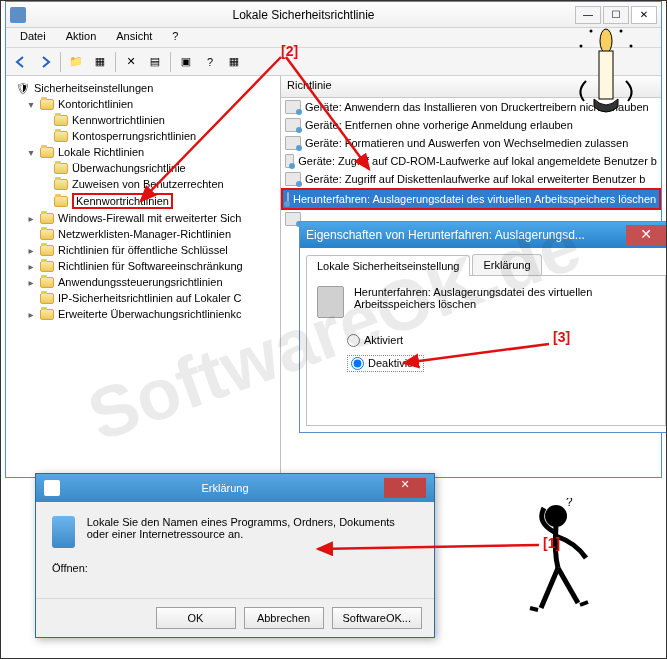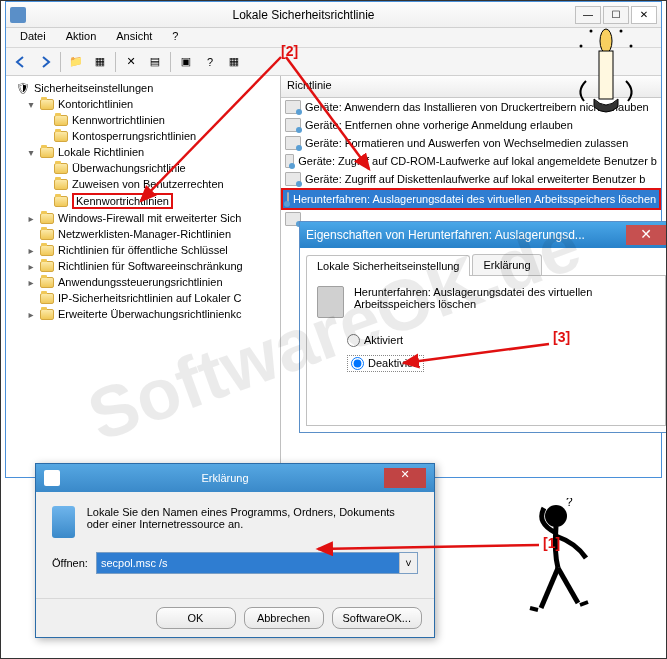--- a/index.html
+++ b/index.html
@@ -67,21 +67,21 @@
 .run-title span { flex: 1; text-align: center; }
 .run-close { width: 42px; height: 20px; background: #c14444; color: #fff; text-align: center; cursor: pointer; }
 .run-body { padding: 14px 16px 10px; }
 .run-desc-row { display: flex; gap: 12px; margin-bottom: 14px; }
 .run-big-icon { width: 32px; height: 32px; background: linear-gradient(#6fb5ec, #3a89c9); border-radius: 3px; }
 .run-input-row { display: flex; align-items: center; gap: 8px; margin-bottom: 14px; }
 .run-combo { flex: 1; display: flex; border: 1px solid #7a9ec4; background: #fff; height: 22px; }
 .run-combo input { flex: 1; border: none; padding: 2px 4px; background: #2f7dd1; color: #fff; font-size: 11px; outline: none; }
 .run-combo-arrow { width: 18px; background: #f0f0f0; border-left: 1px solid #c0c0c0; text-align: center; line-height: 20px; cursor: pointer; }
 .run-buttons { display: flex; justify-content: flex-end; gap: 8px; background: #f0f0f0; padding: 8px 12px; border-top: 1px solid #d8d8d8; }
-.btn { min-width: 80px; height: 22px; background: linear-gradient(#fdfdfd, #e8e8e8); border: 1px solid #a0a0a0; border-radius: 8px; cursor: pointer; font-size: 11px; padding: 0 10px; }
+.btn { min-width: 80px; height: 22px; background: linear-gradient(#fdfdfd, #e8e8e8); border: 1px solid #a0a0a0; border-radius: 0; cursor: pointer; font-size: 11px; padding: 0 10px; }
 
 
 .anno { position: absolute; color: #e01010; font-weight: bold; font-size: 14px; z-index: 500; }
 .arrow { position: absolute; z-index: 400; pointer-events:none; }
 .candle { position: absolute; top: 20px; right: 20px; z-index: 300; }
 .stick-figure { position: absolute; bottom: 30px; right: 60px; z-index: 300; }
 </style>
 </head>
 <body>
 
@@ -320,24 +320,20 @@
     <span>Erklärung</span>
     <div class="run-close">✕</div>
   </div>
   <div class="run-body">
     <div class="run-desc-row">
       <div class="run-big-icon"></div>
       <div style="font-size:11px;">Lokale Sie den Namen eines Programms, Ordners, Dokuments oder einer Internetressource an.</div>
     </div>
     <div class="run-input-row">
       <span>Öffnen:</span>
-      <div class="run-combo">
-        <input type="text" value="secpol.msc /s" style="">
-        <div class="run-combo-arrow">˅</div>
-      </div>
     </div>
   </div>
   <div class="run-buttons">
     <button class="btn">OK</button>
     <button class="btn">Abbrechen</button>
     <button class="btn">SoftwareOK...</button>
   </div>
 </div>
 
 <div class="anno" style="top:42px; left:280px;">[2]</div>

